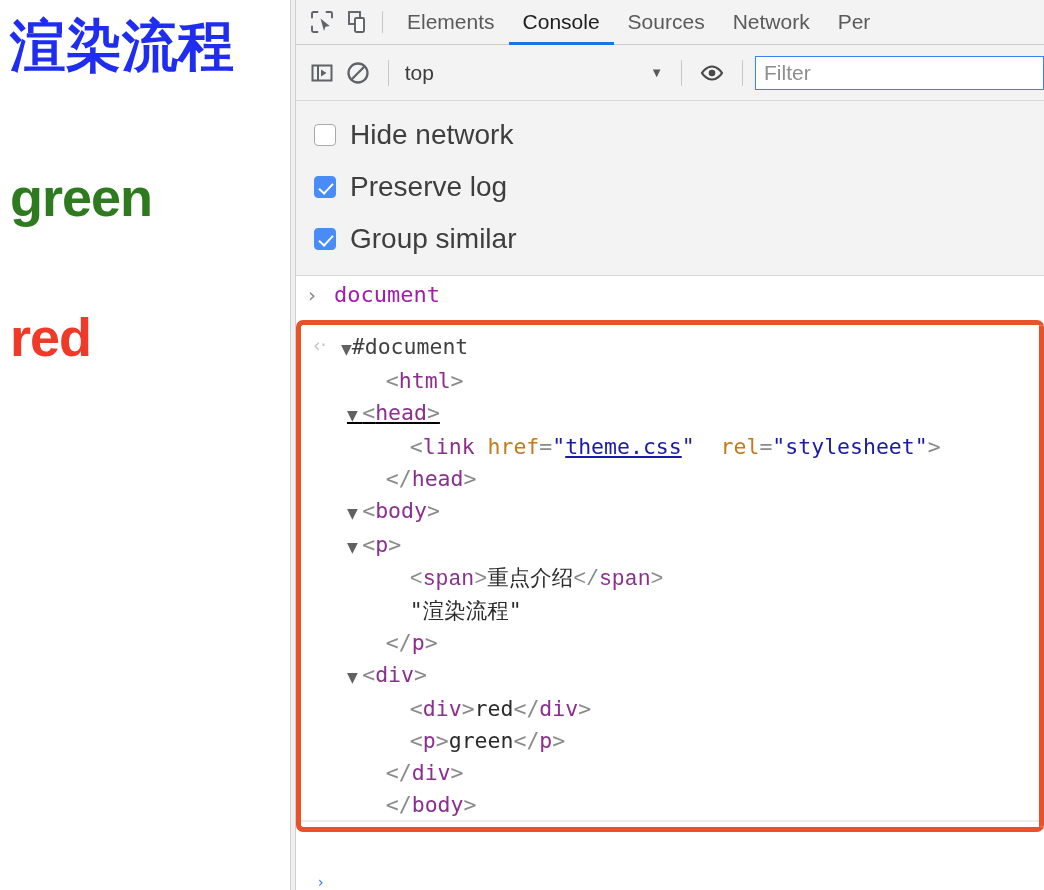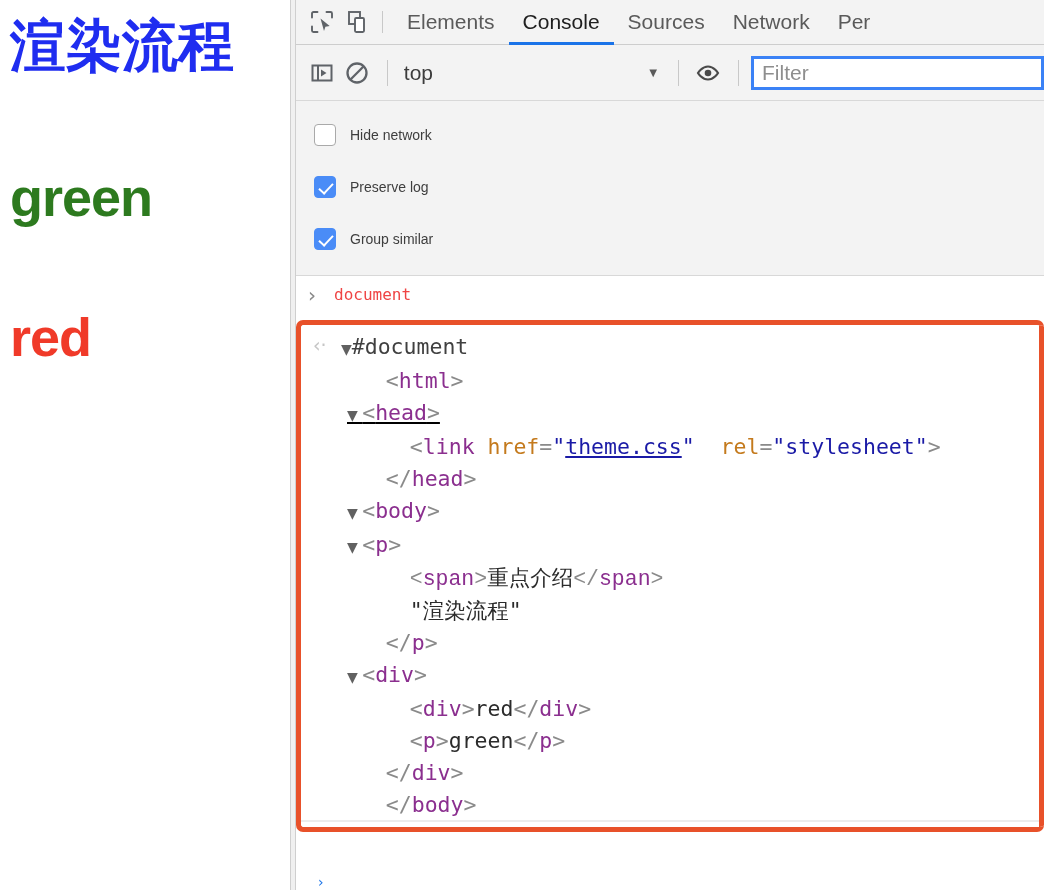--- a/index.html
+++ b/index.html
@@ -115,21 +115,21 @@
     padding-left: 4px;
   }
   .ctx-select .caret {
     margin-left: auto; margin-right: 6px;
     font-size: 13px; color: #5a5a5a;
   }
   .filter-input {
     flex: 1 1 auto;
     height: 34px;
     background: #ffffff;
-    border: 3px solid #3b82f6;
+    border: 1px solid #3b82f6;
     font-size: 21px;
     color: #8e8e8e;
     font-family: "Liberation Sans", sans-serif;
     padding: 0 8px;
     outline: none;
     margin-right: 0;
   }
   .filter-input::placeholder { color: #8e8e8e; opacity: 1; }
 
   
@@ -160,21 +160,21 @@
     content: "";
     position: absolute;
     left: 7px; top: 3px;
     width: 6px; height: 12px;
     border: solid #ffffff;
     border-width: 0 2.4px 2.4px 0;
     transform: rotate(43deg);
   }
   .opt-label {
     margin-left: 14px;
-    font-size: 14px;
+    font-size: 28px;
     color: #3e3e3e;
   }
 
   
   .console {
     flex: 1 1 auto;
     position: relative;
     background: #ffffff;
     overflow: hidden;
     font-family: "DejaVu Sans Mono", "Liberation Mono", monospace;
@@ -184,21 +184,21 @@
     padding: 6px 0 4px 12px;
     height: 38px;
   }
   .arrow-in {
     width: 26px; color: #8a8a8a; font-size: 20px;
     font-family: "DejaVu Sans", sans-serif;
     line-height: 26px;
     flex: 0 0 26px;
   }
   .cmd-text {
-    font-size: 16px; color: #ef4444; line-height: 26px;
+    font-size: 22px; color: #a21caf; line-height: 26px;
   }
 
   
   .result-box {
     position: absolute;
     left: 0px; top: 44px;
     width: 748px;
     height: 512px;
     border: 5px solid #e8512a;
     border-radius: 7px;

